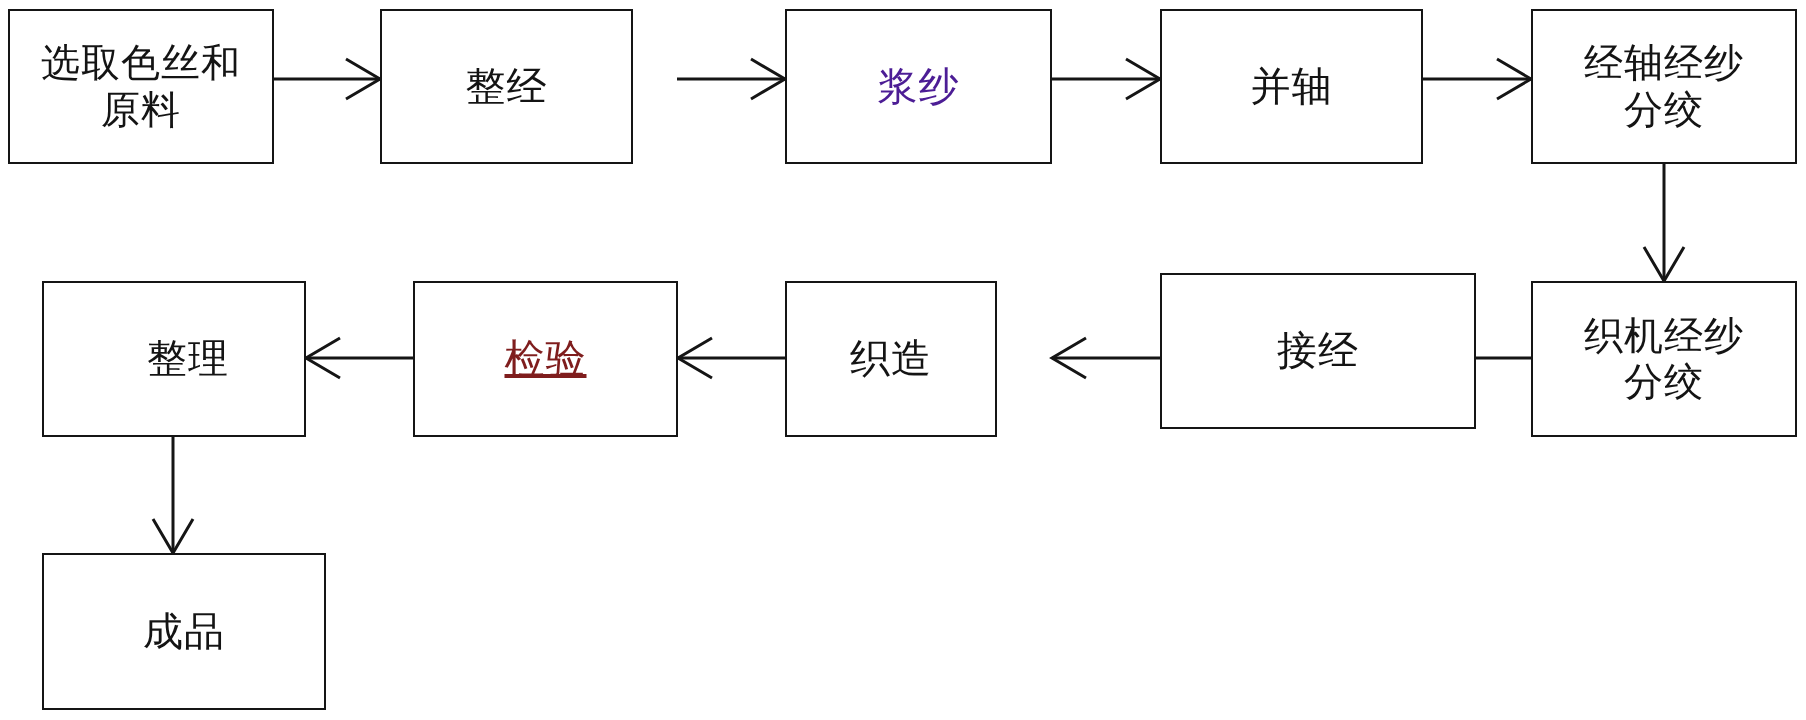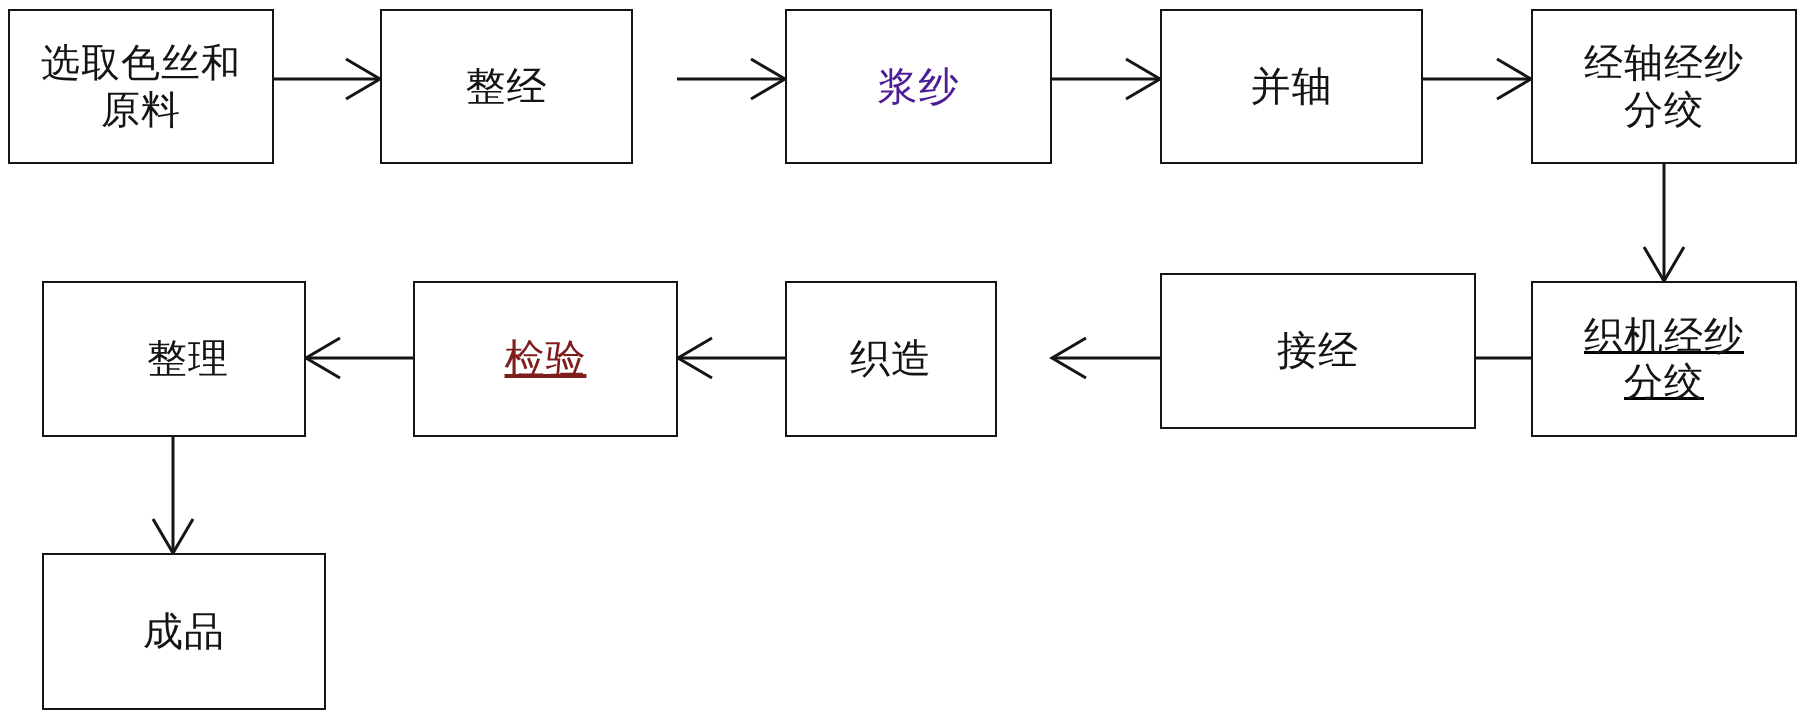--- a/index.html
+++ b/index.html
@@ -118,21 +118,21 @@
       <div class="node" style="left: 785px; top: 9px; width: 267px; height: 155px; border-color: rgb(21, 21, 21);">
         <span class="node-label" style="color: #4c1d95;">浆纱</span>
       </div>
       <div class="node" style="left: 1160px; top: 9px; width: 263px; height: 155px; border-color: rgb(21, 21, 21);">
         <span class="node-label" style="color: rgb(20, 20, 20);">并轴</span>
       </div>
       <div class="node" style="left: 1531px; top: 9px; width: 266px; height: 155px; border-color: rgb(21, 21, 21);">
         <span class="node-label two-line" style="color: rgb(20, 20, 20);">经轴经纱
 分绞</span>
       </div>
-      <div class="node" style="left: 1531px; top: 281px; width: 266px; height: 156px; border-color: rgb(21, 21, 21); text-decoration: underline;">
+      <div class="node" style="left: 1531px; top: 281px; width: 266px; height: 156px; border-color: rgb(21, 21, 21);">
         <span class="node-label two-line" style="color: rgb(20, 20, 20);">织机经纱
 分绞</span>
       </div>
       <div class="node" style="left: 1160px; top: 273px; width: 316px; height: 156px; border-color: rgb(21, 21, 21);">
         <span class="node-label" style="color: rgb(20, 20, 20);">接经</span>
       </div>
       <div class="node" style="left: 785px; top: 281px; width: 212px; height: 156px; border-color: rgb(21, 21, 21);">
         <span class="node-label" style="color: rgb(20, 20, 20);">织造</span>
       </div>
       <div class="node" style="left: 413px; top: 281px; width: 265px; height: 156px; border-color: rgb(21, 21, 21);">

